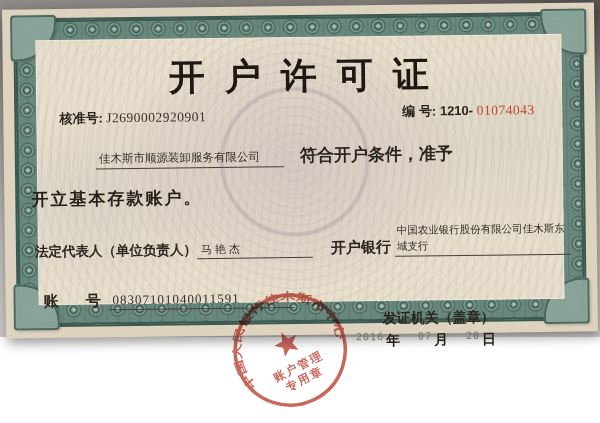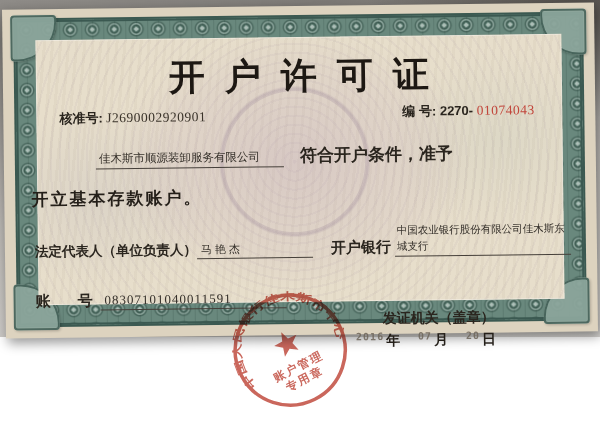--- a/index.html
+++ b/index.html
@@ -79,27 +79,27 @@
   .open-line{top:179px;left:27px;font-size:17px;font-weight:700;letter-spacing:2px;}
 
   .rep-bank{top:218px;left:30px;right:26px;}
   .rep-bank .replbl{font-size:13.5px;}
   .rep-bank .name-fill{width:108px;font-size:11px;letter-spacing:3px;padding:0 4px 1px;}
   .rep-bank .spacer{flex:1;}
   .rep-bank .banklbl{font-size:15px;margin-right:4px;}
   .rep-bank .bank-fill{width:172px;font-size:10.5px;line-height:1.5;padding:0 2px 1px;}
 
   .account{top:283px;left:30px;}
-  .account .lbl{font-size:15px;letter-spacing:6px;}
+  .account .lbl{font-size:15px;letter-spacing:6px;margin-left:8px;}
   .account .fill{width:178px;font-size:13px;letter-spacing:1px;padding:0 4px 1px;margin-left:2px;}
 
   .issuer{top:305px;left:377px;font-size:14px;}
   .dateline{top:327px;left:350px;font-size:14px;font-weight:700;}
   .dateline .unit{margin:0 14px 0 2px;}
-  .stamp{font-family:"DejaVu Sans Mono",monospace;font-weight:700;font-size:10px;
+  .stamp{font-family:"DejaVu Sans Mono",monospace;font-weight:400;font-size:10px;
     color:#6e655a;position:relative;top:-5px;letter-spacing:1px;opacity:.85;}
 
   
   .seal{top:284px;left:224px;width:120px;height:120px;
     transform:rotate(-26deg);opacity:.84;mix-blend-mode:multiply;}
 </style>
 </head>
 <body>
 
 <div class="photo">
@@ -117,21 +117,21 @@
 
       <div class="abs title">开户许可证</div>
 
       <div class="abs approval">
         <span class="lbl">核准号:</span>
         <span class="val">J2690002920901</span>
       </div>
 
       <div class="abs serial">
         <span class="lbl">编 号:</span>
-        <span class="lbl">2270-</span>
+        <span class="lbl">1210-</span>
         <span class="red">01074043</span>
       </div>
 
       <div class="abs row review">
         <span class="fill">佳木斯市顺源装卸服务有限公司</span>
         <span class="lbl qualify">符合开户条件，准予</span>
       </div>
 
       <div class="abs open-line">开立基本存款账户。</div>
 

